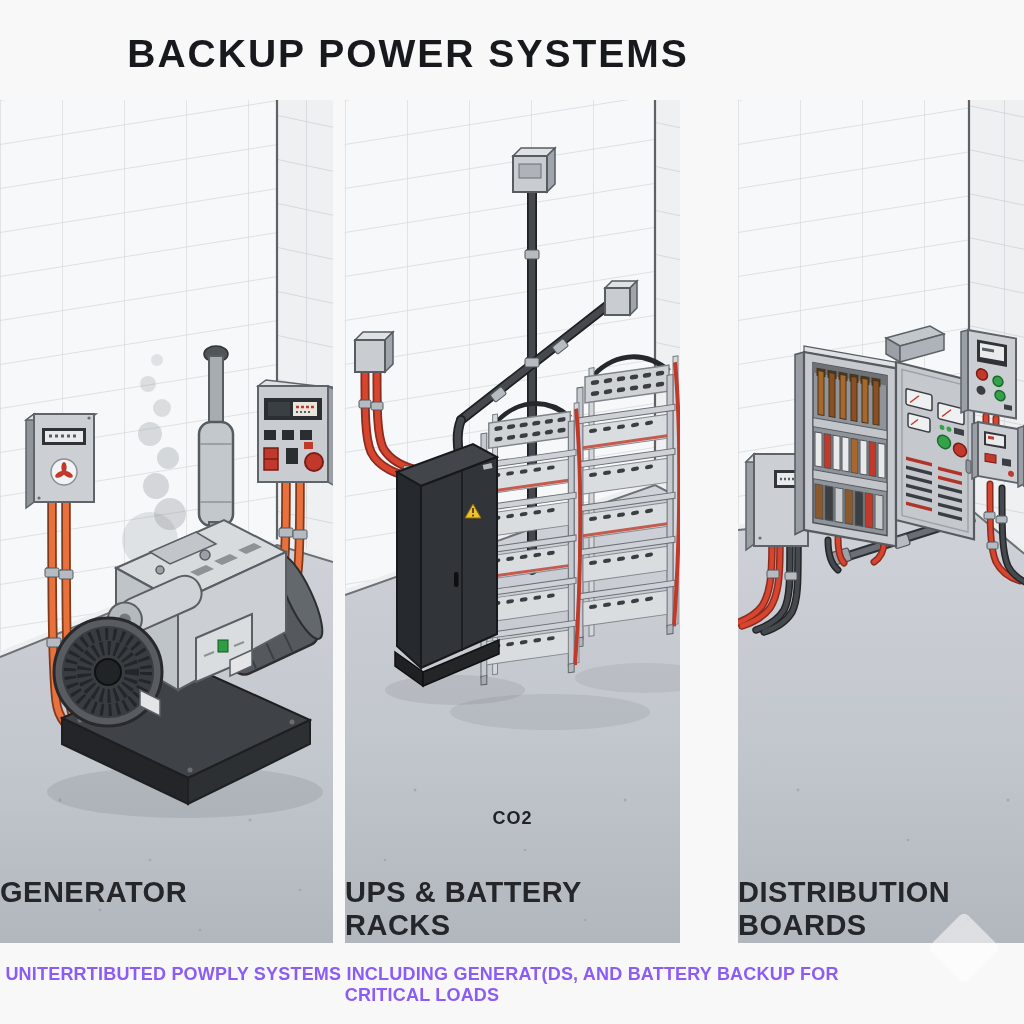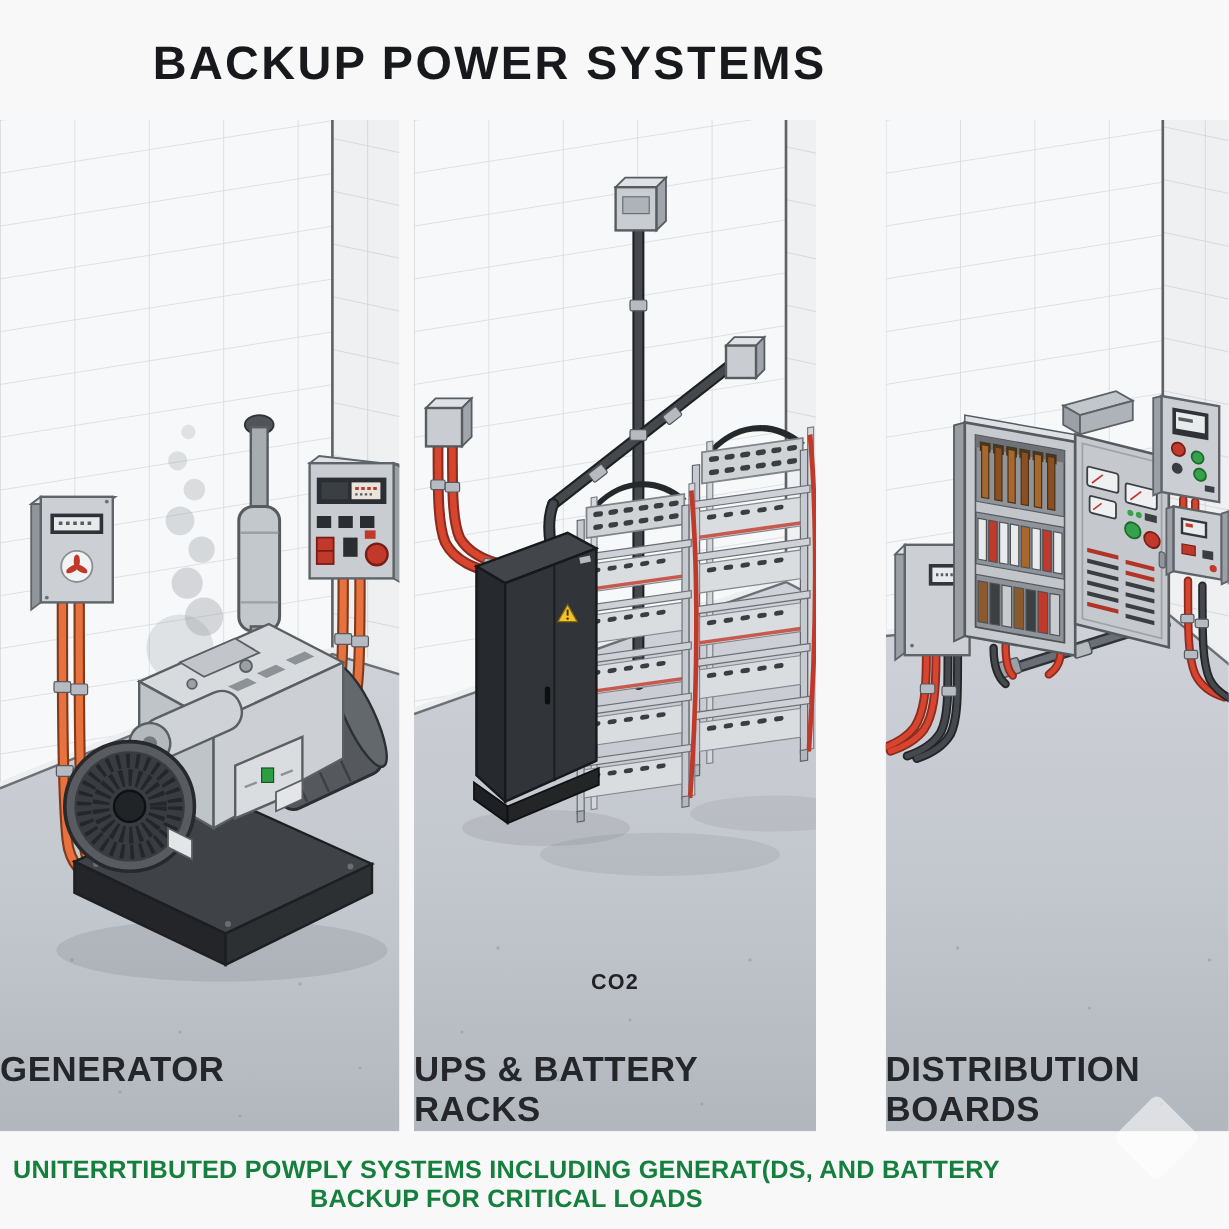--- a/index.html
+++ b/index.html
@@ -10,21 +10,21 @@
   .panel{position:absolute;top:100px;height:843px;overflow:hidden;background:#f7f8f9;}
   .panel svg{position:absolute;left:0;top:0;}
   #panel-generator{left:0;width:333px;}
   #panel-ups{left:345px;width:335px;}
   #panel-distribution{left:694px;width:304px;margin-left:44px;}
   .panel-label{position:absolute;left:0;right:0;top:776px;text-align:left;
          font-size:29px;font-weight:bold;letter-spacing:.5px;color:#24262a;}
   .floor-note{position:absolute;left:0;right:0;top:708px;text-align:center;
          font-size:18px;font-weight:bold;letter-spacing:1px;color:#202226;}
   .caption{position:absolute;top:964px;left:0;width:844px;text-align:center;
-         font-size:21px;font-weight:bold;letter-spacing:.2px;color:#15803d;}
+         font-size:18px;font-weight:bold;letter-spacing:.2px;color:#8b5cf6;}
   .watermark{position:absolute;left:938px;top:922px;width:52px;height:52px;
          background:rgba(255,255,255,.55);transform:rotate(45deg);border-radius:6px;}
 </style>
 </head>
 <body>
 
 <div class="stage">
 
   <div class="title">BACKUP POWER SYSTEMS</div>
 

